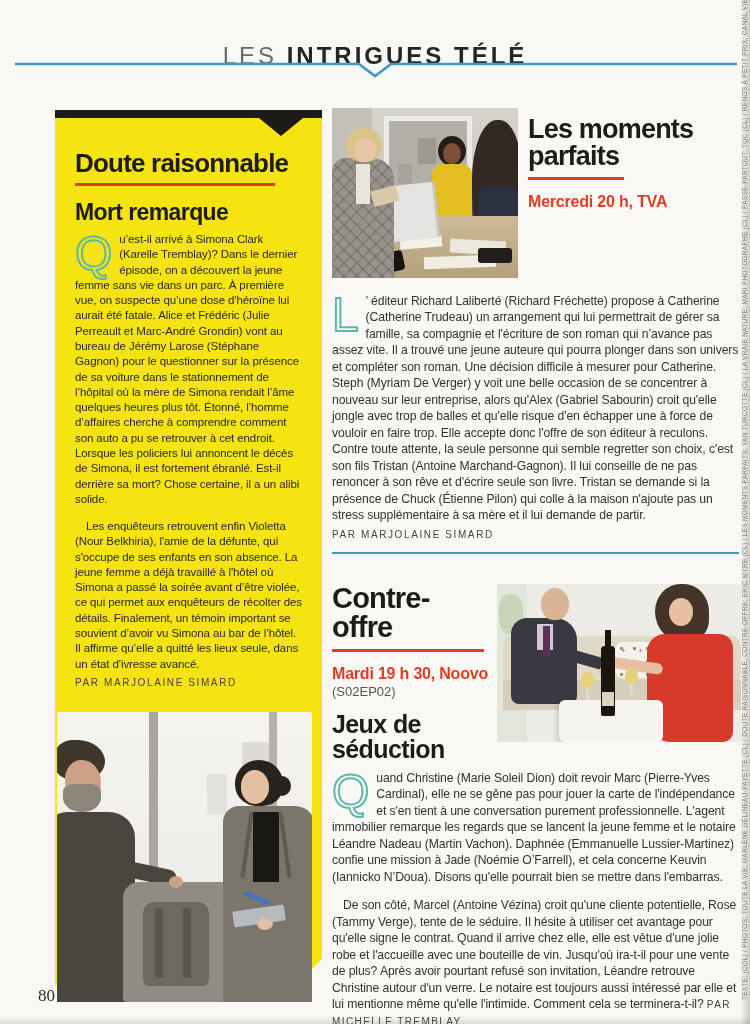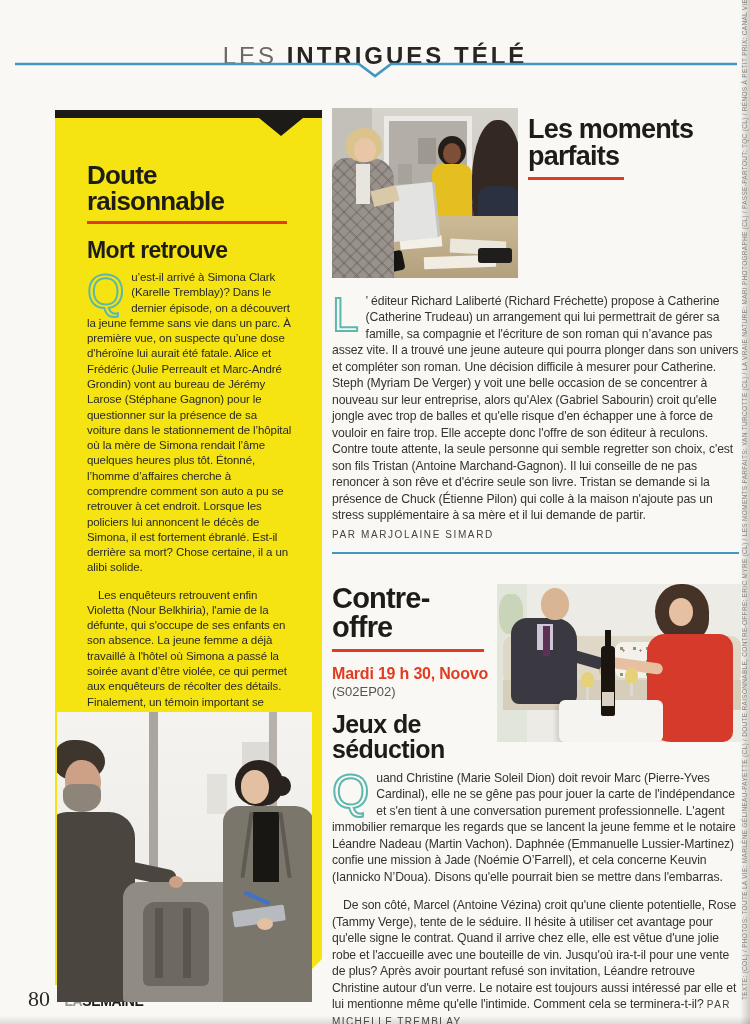--- a/index.html
+++ b/index.html
@@ -7,21 +7,21 @@
         font-family:"Liberation Sans","DejaVu Sans",sans-serif;color:#23221f;}
   
   .kicker{position:absolute;top:42px;left:0;width:100%;text-align:center;
           font-size:24px;letter-spacing:3px;}
   .kicker-light{color:#6b6965;font-weight:400;}
   .kicker-bold{color:#262522;font-weight:800;}
   .rule-top{position:absolute;left:14px;top:62px;}
   
   .yellow-box{position:absolute;left:55px;top:110px;width:267px;height:875px;background:#f5e411;
       clip-path:polygon(0 0,100% 0,100% calc(100% - 26px),calc(100% - 26px) 100%,0 100%);
-      padding:16px;box-sizing:border-box;z-index:1;}
+      padding:4px;box-sizing:border-box;z-index:1;}
   .yellow-band{position:absolute;left:0;top:0;}
   .yellow-inner{position:relative;padding:36px 14px 0 16px;}
   h1,h2{margin:0;}
   .title{font-weight:800;color:#1d1c19;letter-spacing:-0.8px;font-size:26px;line-height:1.0;}
   .underline{height:3px;background:#e23b22;margin-top:7px;}
   .schedule{margin-top:13px;font-size:16px;font-weight:800;color:#e23b22;letter-spacing:-0.2px;white-space:nowrap;}
   .episode{font-size:13px;color:#56544d;margin-top:1px;}
   .heading{font-weight:800;color:#1d1c19;letter-spacing:-0.6px;font-size:23px;margin-top:15px;line-height:1.0;}
   p.body{margin:8px 0 0 0;font-size:11.5px;line-height:1.33;color:#2a2925;letter-spacing:-0.1px;text-align:left;}
   .rcol p.body{font-size:12.2px;line-height:1.35;color:#34332e;}
@@ -120,21 +120,21 @@
   .pw-wface{left:184px;top:58px;width:28px;height:34px;background:#e3c0a1;border-radius:48% 52% 50% 50%;}
   .pw-wcoat{left:166px;top:94px;width:92px;height:196px;background:#7b766c;border-radius:16px 20px 0 0;}
   .pw-wtop{left:196px;top:100px;width:26px;height:70px;background:#191714;}
   .pw-lapel1{left:188px;top:100px;width:4px;height:66px;background:#5f5b52;transform:rotate(8deg);}
   .pw-lapel2{left:226px;top:100px;width:4px;height:66px;background:#5f5b52;transform:rotate(-8deg);}
   .pw-note{left:176px;top:196px;width:52px;height:16px;background:#b7bbbf;border-radius:2px;transform:rotate(-8deg);}
   .pw-pen{left:186px;top:184px;width:28px;height:4px;background:#3f72c8;border-radius:2px;transform:rotate(24deg);}
   .pw-whand{left:200px;top:206px;width:16px;height:12px;background:#e3c0a1;border-radius:50%;}
   
   .footer{position:absolute;left:28px;top:986px;}
-  .pagenum{font-family:"Liberation Serif","DejaVu Serif",serif;font-size:22px;color:#2b2a27;}
+  .pagenum{font-family:"Liberation Serif","DejaVu Serif",serif;font-size:17px;color:#2b2a27;margin-left:10px;}
   .mag{margin-left:10px;font-weight:800;font-size:14px;letter-spacing:-0.4px;}
   .mag-la{color:#9b9890;}
   .mag-sem{color:#1d1c19;}
   .credits{position:absolute;right:2px;top:190px;height:810px;writing-mode:vertical-rl;transform:rotate(180deg);
            font-size:6.5px;letter-spacing:.3px;color:#8f8d85;white-space:nowrap;}
   .scan-right{position:absolute;right:0;top:0;width:10px;height:1024px;background:linear-gradient(to right,rgba(90,85,78,0),rgba(90,85,78,.28));}
   .scan-bottom{position:absolute;left:0;bottom:0;width:750px;height:8px;background:linear-gradient(to bottom,rgba(90,85,78,0),rgba(90,85,78,.18));}
 </style>
 </head>
 <body>
@@ -148,21 +148,21 @@
     <path d="M1,2 H345 L361,14 L377,2 H723" fill="none" stroke="#4397c4" stroke-width="2.6"></path>
   </svg>
 
   <section class="yellow-box">
     <svg class="yellow-band" width="267" height="28" viewBox="0 0 267 28">
       <path d="M0,0 H267 V8 H248 L226,26 L204,8 H0 Z" fill="#1d1b18"></path>
     </svg>
     <div class="yellow-inner">
       <h1 class="title">Doute raisonnable</h1>
       <div class="underline" style="width:200px"></div>
-      <h2 class="heading">Mort retrouve</h2>
+      <h2 class="heading">Mort remarque</h2>
       <p class="body"><span class="dropcap">Q</span><span>u’est-il arrivé à Simona Clark (Karelle Tremblay)? Dans le dernier épisode, on a découvert la jeune femme sans vie dans un parc. À première vue, on suspecte qu’une dose d'héroïne lui aurait été fatale. Alice et Frédéric (Julie Perreault et Marc-André Grondin) vont au bureau de Jérémy Larose (Stéphane Gagnon) pour le questionner sur la présence de sa voiture dans le stationnement de l’hôpital où la mère de Simona rendait l’âme quelques heures plus tôt. Étonné, l’homme d’affaires cherche à comprendre comment son auto a pu se retrouver à cet endroit. Lorsque les policiers lui annoncent le décès de Simona, il est fortement ébranlé. Est-il derrière sa mort? Chose certaine, il a un alibi solide.</span></p>
       <p class="body indent">Les enquêteurs retrouvent enfin Violetta (Nour Belkhiria), l'amie de la défunte, qui s'occupe de ses enfants en son absence. La jeune femme a déjà travaillé à l'hôtel où Simona a passé la soirée avant d’être violée, ce qui permet aux enquêteurs de récolter des détails. Finalement, un témoin important se souvient d’avoir vu Simona au bar de l’hôtel. Il affirme qu’elle a quitté les lieux seule, dans un état d'ivresse avancé.</p>
       <div class="byline">PAR MARJOLAINE SIMARD</div>
     </div>
   </section>
 
   <figure class="photo photo-window">
     <div class="pw-bldg1"></div>
     <div class="pw-bldg2"></div>
     <div class="pw-mull1"></div>
@@ -213,20 +213,21 @@
     <div class="po-w1body"></div>
     <div class="po-w1shirt"></div>
     <div class="po-w1hair"></div>
     <div class="po-w1face"></div>
     <div class="po-w1paper"></div>
   </figure>
 
   <div class="moments-head rcol">
     <h1 class="title">Les moments parfaits</h1>
     <div class="underline"></div>
+    <div class="schedule">Mercredi 20 h, TVA</div>
   </div>
 
   <div class="moments-body rcol">
     <p class="body"><span class="dropcap">L</span><span>’ éditeur Richard Laliberté (Richard Fréchette) propose à Catherine (Catherine Trudeau) un arrangement qui lui permettrait de gérer sa famille, sa compagnie et l'écriture de son roman qui n’avance pas assez vite. Il a trouvé une jeune auteure qui pourra plonger dans son univers et compléter son roman. Une décision difficile à mesurer pour Catherine. Steph (Myriam De Verger) y voit une belle occasion de se concentrer à nouveau sur leur entreprise, alors qu'Alex (Gabriel Sabourin) croit qu'elle jongle avec trop de balles et qu'elle risque d'en échapper une à force de vouloir en faire trop. Elle accepte donc l'offre de son éditeur à reculons. Contre toute attente, la seule personne qui semble regretter son choix, c'est son fils Tristan (Antoine Marchand-Gagnon). Il lui conseille de ne pas renoncer à son rêve et d'écrire seule son livre. Tristan se demande si la présence de Chuck (Étienne Pilon) qui colle à la maison n'ajoute pas un stress supplémentaire à sa mère et il lui demande de partir.</span></p>
     <div class="byline">PAR MARJOLAINE SIMARD</div>
   </div>
 
   <div class="divider"></div>
 
   <section class="contre rcol">

